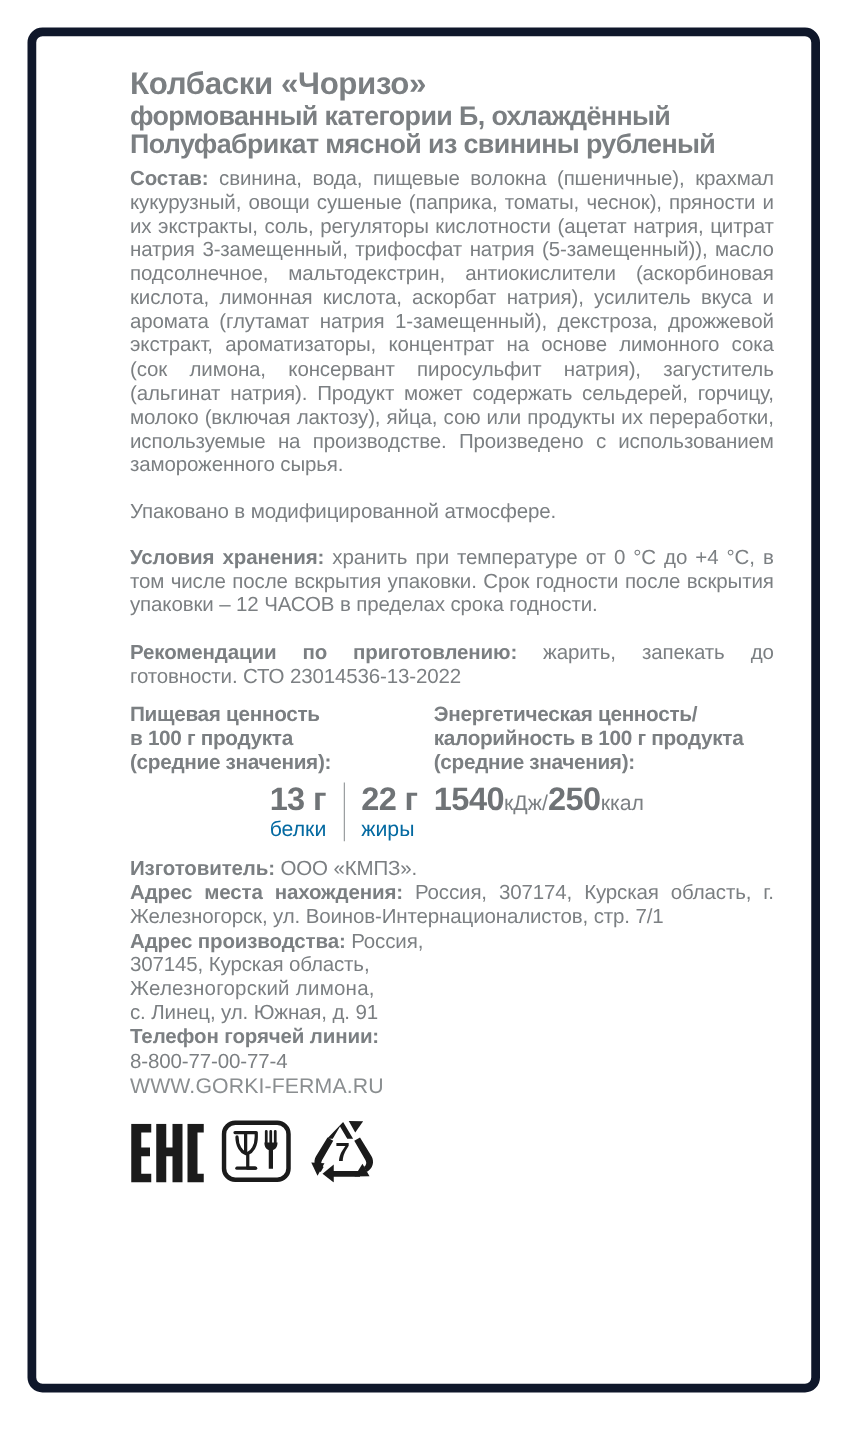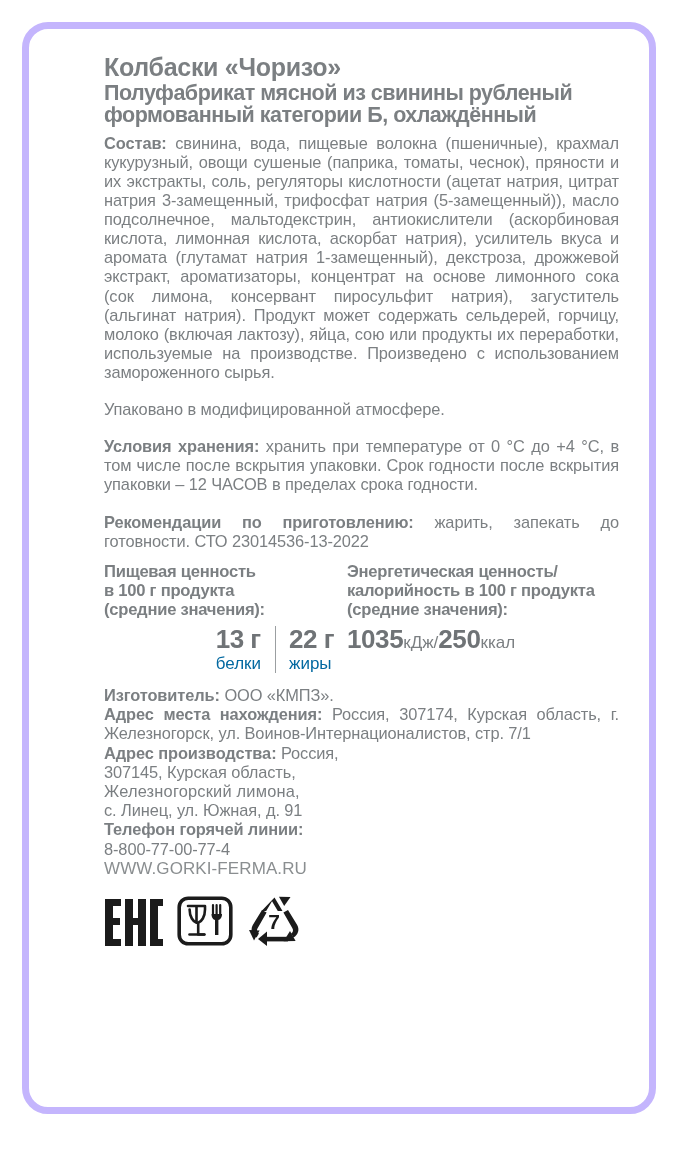--- a/index.html
+++ b/index.html
@@ -13,22 +13,22 @@
     overflow: hidden;
     font-family: "Liberation Sans", sans-serif;
   }
 
   #label-card {
     position: absolute;
     left: 22px;
     top: 22px;
     width: 634px;
     height: 1092px;
-    border: 7px solid #c4b5fd;
-    border-radius: 26px;
+    border: 7px solid #0f172a;
+    border-radius: 12px;
     box-sizing: border-box;
     background: #ffffff;
   }
 
   #label-content {
     position: absolute;
     left: 75px;
     top: 24px;
     width: 515px;
   }
@@ -157,22 +157,22 @@
   .icon-box { display: block; }
 </style>
 </head>
 <body>
 
 <div id="label-card">
   <div id="label-content">
 
     <div class="product-name">Колбаски «Чоризо»</div>
     <div class="product-subtitle">
+      <div>формованный категории Б, охлаждённый</div>
       <div>Полуфабрикат мясной из свинины рубленый</div>
-      <div>формованный категории Б, охлаждённый</div>
     </div>
 
     <div class="para block-gap-1"><b>Состав:</b><span> свинина, вода, пищевые волокна (пшеничные), крахмал кукурузный, овощи сушеные (паприка, томаты, чеснок), пряности и их экстракты, соль, регуляторы кислотности (ацетат натрия, цитрат натрия 3-замещенный, трифосфат натрия (5-замещенный)), масло подсолнечное, мальтодекстрин, антиокислители (аскорбиновая кислота, лимонная кислота, аскорбат натрия), усилитель вкуса и аромата (глутамат натрия 1-замещенный), декстроза, дрожжевой экстракт, ароматизаторы, концентрат на основе лимонного сока (сок лимона, консервант пиросульфит натрия), загуститель (альгинат натрия). Продукт может содержать сельдерей, горчицу, молоко (включая лактозу), яйца, сою или продукты их переработки, используемые на производстве. Произведено с использованием замороженного сырья.</span></div>
 
     <div class="para para-left block-gap-2">Упаковано в модифицированной атмосфере.</div>
 
     <div class="para block-gap-2"><b>Условия хранения:</b><span> хранить при температуре от 0 °C до +4 °C, в том числе после вскрытия упаковки. Срок годности после вскрытия упаковки – 12 ЧАСОВ в пределах срока годности.</span></div>
 
     <div class="para block-gap-2"><b>Рекомендации по приготовлению:</b><span> жарить, запекать до готовности. СТО 23014536-13-2022</span></div>
 
@@ -194,21 +194,21 @@
         <div class="nv-cell">
           <div class="nv-num">13 г</div>
           <div class="nv-label">белки</div>
         </div>
         <div class="nv-cell second">
           <div class="nv-num">22 г</div>
           <div class="nv-label">жиры</div>
         </div>
       </div>
       <div class="nutri-right">
-        <div class="energy-line"><span>1035</span><span class="unit">кДж</span><span class="unit">/</span><span>250</span><span class="unit">ккал</span></div>
+        <div class="energy-line"><span>1540</span><span class="unit">кДж</span><span class="unit">/</span><span>250</span><span class="unit">ккал</span></div>
       </div>
     </div>
 
     <div class="mfr-block">
       <div class="mfr-line"><b>Изготовитель:</b><span> ООО «КМПЗ».</span></div>
 
       <div class="mfr-line addr-just"><b>Адрес места нахождения:</b><span> Россия, 307174, Курская область, г. Железногорск, ул. Воинов-Интернационалистов, стр. 7/1</span></div>
 
       <div class="mfr-line"><b>Адрес производства:</b><span> Россия,</span></div>
       <div class="mfr-line">307145, Курская область,</div>

